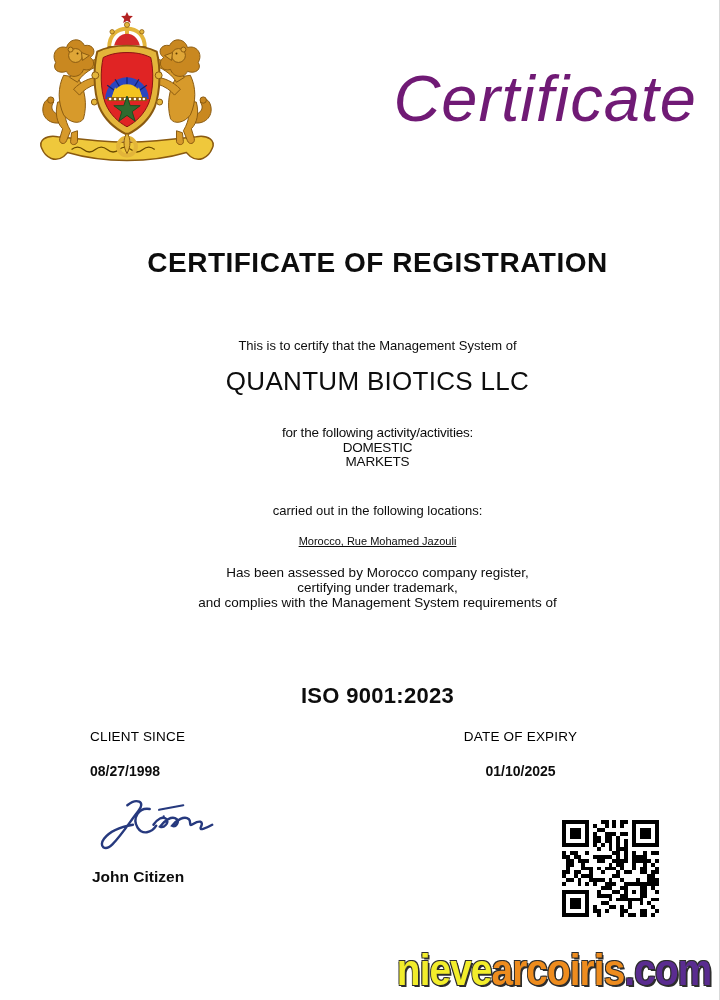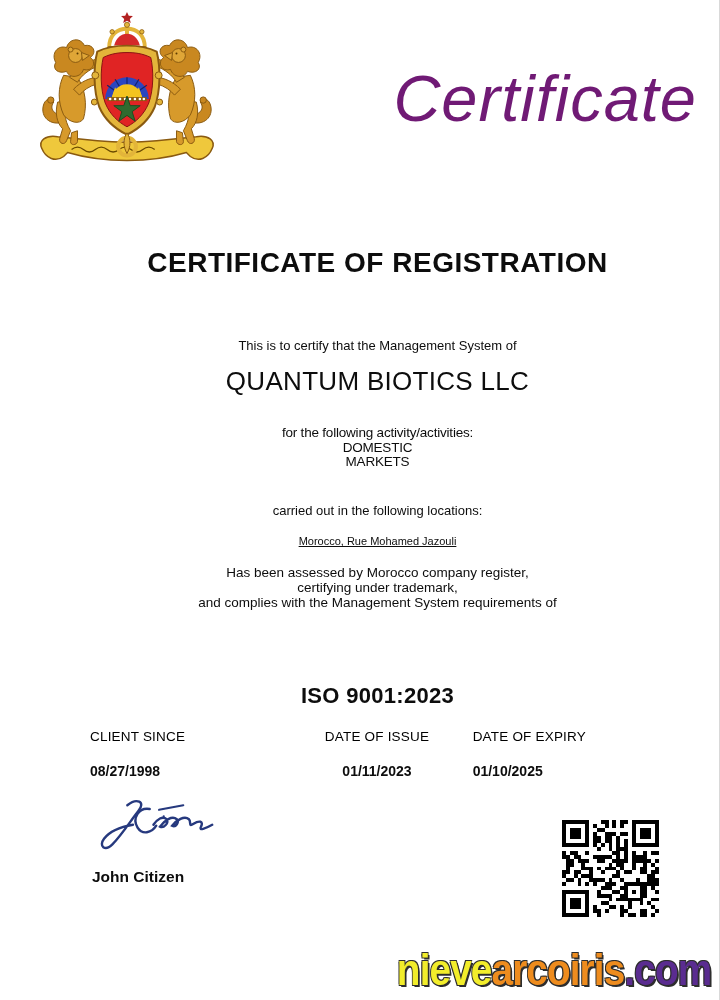--- a/index.html
+++ b/index.html
@@ -21,21 +21,21 @@
   .locations-intro{top:455px;font-size:13px;}
   .location-line{top:487px;font-size:11px;text-decoration:underline;}
   .assessment-block{top:517px;font-size:13.5px;line-height:15px;}
   .standard-title{top:635px;font-size:22px;font-weight:bold;letter-spacing:0.3px;}
   .dates-row{
     position:absolute;left:90px;right:55px;top:729px;display:flex;
   }
   .date-col{flex:1;}
   .date-col.left{text-align:left;}
   .date-col.mid{text-align:center;}
-  .date-col.right{text-align:left;}
+  .date-col.right{text-align:center;}
   .date-label{font-size:13.5px;letter-spacing:0.2px;color:#000000;}
   .date-value{margin-top:19px;font-size:14px;font-weight:bold;}
   .signature{position:absolute;left:90px;top:794px;width:140px;height:60px;}
   .signatory{position:absolute;left:92px;top:868px;font-size:15.5px;font-weight:bold;}
   .qr{position:absolute;left:562px;top:820px;width:97px;height:97px;background:#fff;}
   .qr svg{width:100%;height:100%;display:block;}
   .watermark{
     position:absolute;right:8px;bottom:8px;font-size:44px;font-weight:bold;
     line-height:1;letter-spacing:-1px;white-space:nowrap;
     transform:scaleX(0.88);transform-origin:100% 50%;
@@ -149,24 +149,20 @@
     <div>certifying under trademark,</div>
     <div>and complies with the Management System requirements of</div>
   </div>
 
   <div class="centerband standard-title">ISO 9001:2023</div>
 
   <div class="dates-row">
     <div class="date-col left">
       <div class="date-label">CLIENT SINCE</div>
       <div class="date-value">08/27/1998</div>
-    </div>
-    <div class="date-col mid">
-      <div class="date-label">DATE OF ISSUE</div>
-      <div class="date-value">01/11/2023</div>
     </div>
     <div class="date-col right">
       <div class="date-label">DATE OF EXPIRY</div>
       <div class="date-value">01/10/2025</div>
     </div>
   </div>
 
   <div class="signature">
     <svg viewBox="0 0 150 64" xmlns="http://www.w3.org/2000/svg" fill="none" stroke="#26397E" stroke-width="2.6" stroke-linecap="round">
       <path d="M40,12 C50,4 60,8 52,18 C44,28 34,44 24,54 C16,62 9,56 15,48 C22,39 34,35 46,33"></path>

